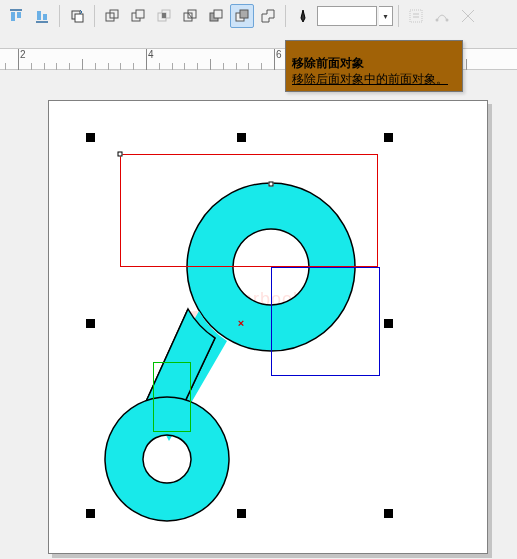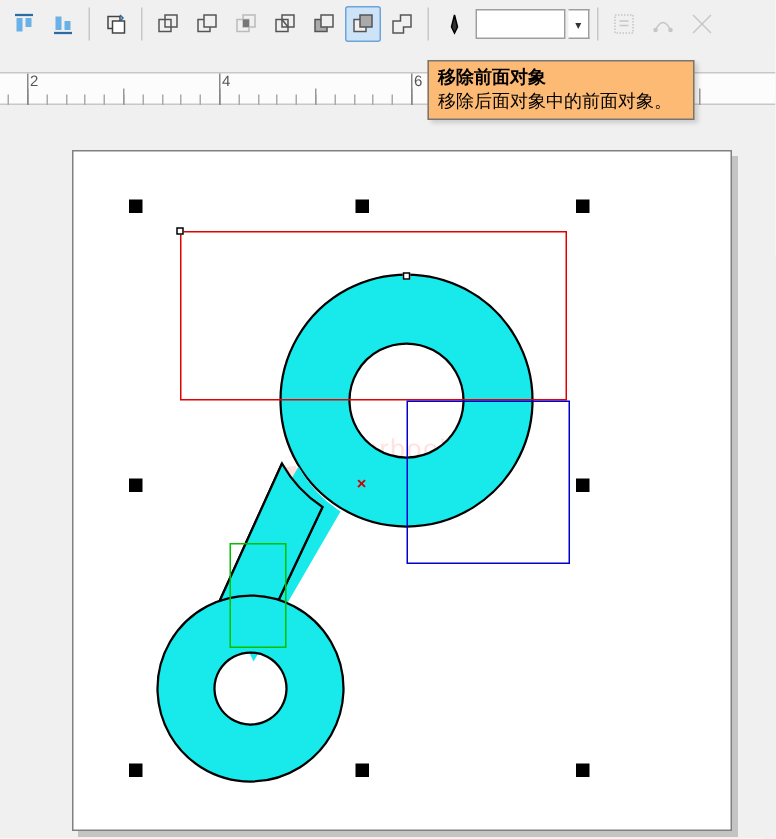--- a/index.html
+++ b/index.html
@@ -98,30 +98,30 @@
     top: 0px;
     font-size: 10px;
     color: #555;
     transform: translateX(2px);
   }
 
   .tooltip {
     position: absolute;
     top: 40px;
     left: 285px;
-    background: #fdba74;
+    background: #a16207;
     border: 1px solid #767676;
-    padding: 3px 6px 4px 6px;
+    padding: 15px 6px 4px 6px;
     line-height: 1.3;
     z-index: 50;
     box-shadow: 2px 2px 3px rgba(0,0,0,.15);
     min-width: 178px;
   }
   .tooltip .title { font-weight: bold; color: #000; }
-  .tooltip .desc { color: #000; }
+  .tooltip .desc { color: #000; text-decoration: underline; }
 
   .workspace {
     position: absolute;
     top: 70px;
     left: 0;
     right: 0;
     bottom: 0;
     background: #f0f0f0;
   }
   .page {

